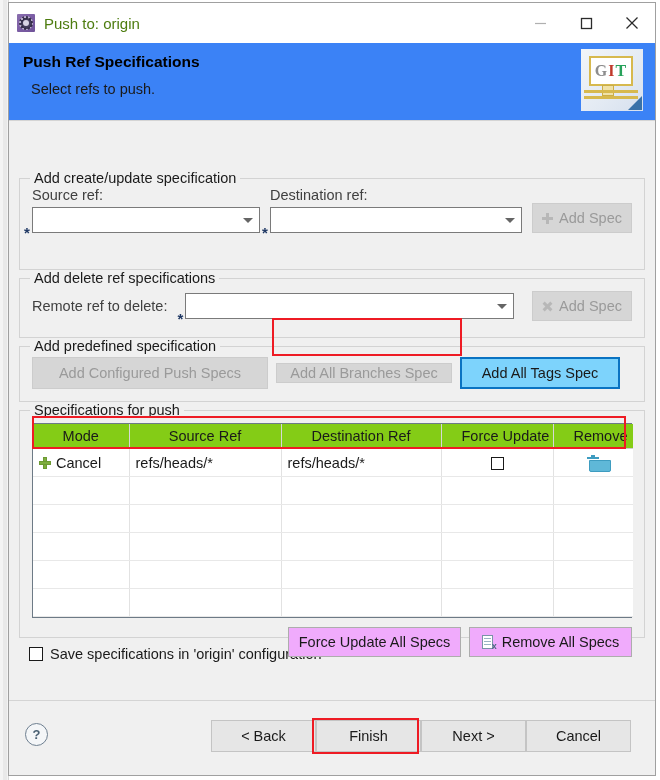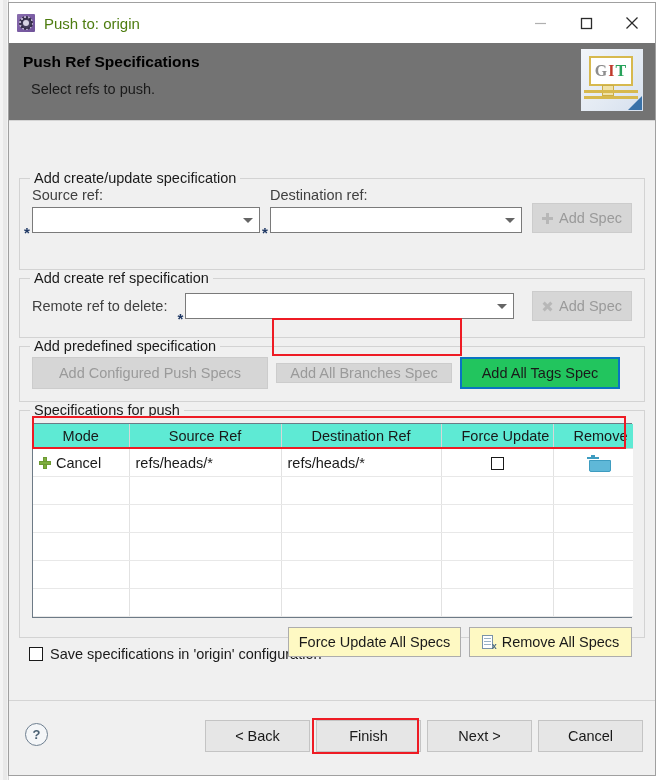--- a/index.html
+++ b/index.html
@@ -102,21 +102,21 @@
     align-items: center;
     justify-content: center;
     flex: 0 0 auto;
   }
   .win-btn svg { display: block; }
 
   
   .header {
     flex: 0 0 auto;
     height: 78px;
-    background: #737373;
+    background: #3b82f6;
     border-bottom: 1px solid #d4d4d4;
     position: relative;
     box-sizing: border-box;
   }
   .header-title {
     position: absolute;
     left: 14px; top: 10px;
     font-size: 15.5px;
     font-weight: bold;
     color: #000000;
@@ -235,40 +235,40 @@
     font-size: 15px;
     line-height: 1;
     font-weight: bold;
   }
 
   
   .btn {
     font-family: "Liberation Sans", sans-serif;
     font-size: 14.5px;
     color: #1a1a1a;
-    background: #fef9c3;
+    background: #f0abfc;
     border: 1px solid #adadad;
     box-sizing: border-box;
     height: 30px;
     padding: 0 12px;
     display: inline-flex;
     align-items: center;
     justify-content: center;
     gap: 6px;
     white-space: nowrap;
     cursor: default;
   }
   .btn.disabled {
     color: #9a9a9a;
     background: #d6d6d6;
     border-color: #cccccc;
   }
   .btn.focus {
     border: 2px solid #0a73c2;
-    background: #22c55e;
+    background: #7dd3fc;
   }
   .btn.dlg {
     background: #e6e6e6;
     border: 1px solid #c4c4c4;
     height: 32px;
   }
 
   .icon-plus-sm {
     display: inline-block;
     width: 11px; height: 11px;
@@ -313,21 +313,21 @@
     font-size: 14.5px;
     color: #1a1a1a;
   }
   table.spec th {
     font-weight: normal;
     height: 24px;
     border-right: 1px solid #d7d7d7;
     border-bottom: 1px solid #cfcfcf;
     text-align: center;
     padding: 0 20px;
-    background: #5eead4;
+    background: #84cc16;
     white-space: nowrap;
   }
   table.spec td {
     height: 27px;
     border-right: 1px solid #e2e2e2;
     border-bottom: 1px solid #e8e8e8;
     padding: 0 6px;
     background: #ffffff;
     white-space: nowrap;
     overflow: hidden;
@@ -440,23 +440,22 @@
     color: #4a6073;
     font-size: 13px;
     font-weight: bold;
     display: flex;
     align-items: center;
     justify-content: center;
     background: #f4f6f8;
   }
   .footer-btns {
     position: absolute;
-    right: 12px; top: 19px;
-    display: flex;
-    gap: 6px;
+    right: 24px; top: 19px;
+    display: flex;
   }
   .footer-btns .btn.dlg { width: 105px; }
 
   
   .hl {
     position: absolute;
     border: 2px solid #ee1b24;
     box-sizing: border-box;
     pointer-events: none;
     z-index: 30;
@@ -542,21 +541,21 @@
             </div>
           </div>
           <div class="btn disabled" style="width:100px;">
             <span class="icon-plus-sm"></span>
             <span>Add Spec</span>
           </div>
         </div>
       </div>
 
       <div class="group" style="height:60px;">
-        <div class="group-title">Add create ref specification</div>
+        <div class="group-title">Add delete ref specifications</div>
         <div class="group-body" style="display:flex; align-items:center; gap:18px; padding-top:12px;">
           <div class="field-label">Remote ref to delete:</div>
           <div class="combo-wrap" style="flex:1 1 auto;">
             <div class="combo">
               <span style="flex:1 1 auto;"></span>
               <span class="combo-chevron"></span>
             </div>
             <span class="req-star">*</span>
           </div>
           <div class="btn disabled" style="width:100px;">

